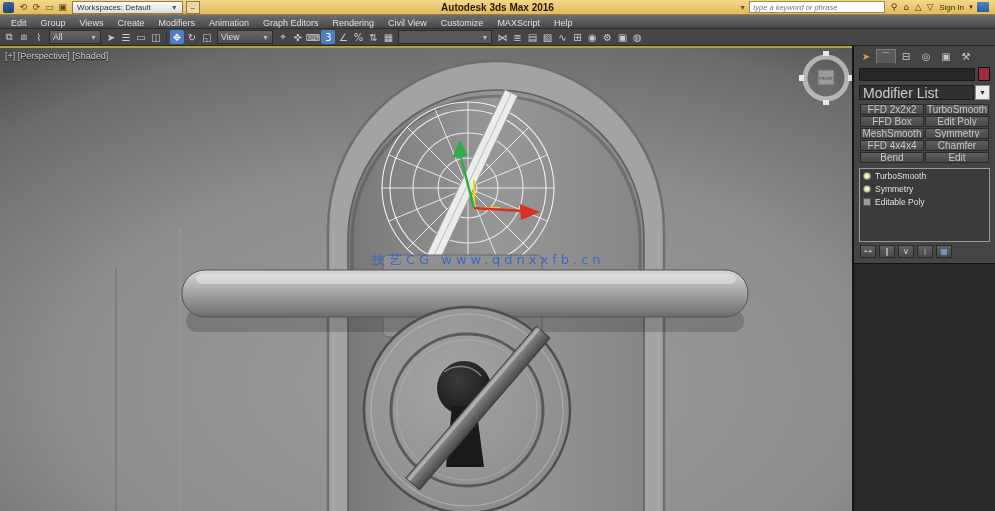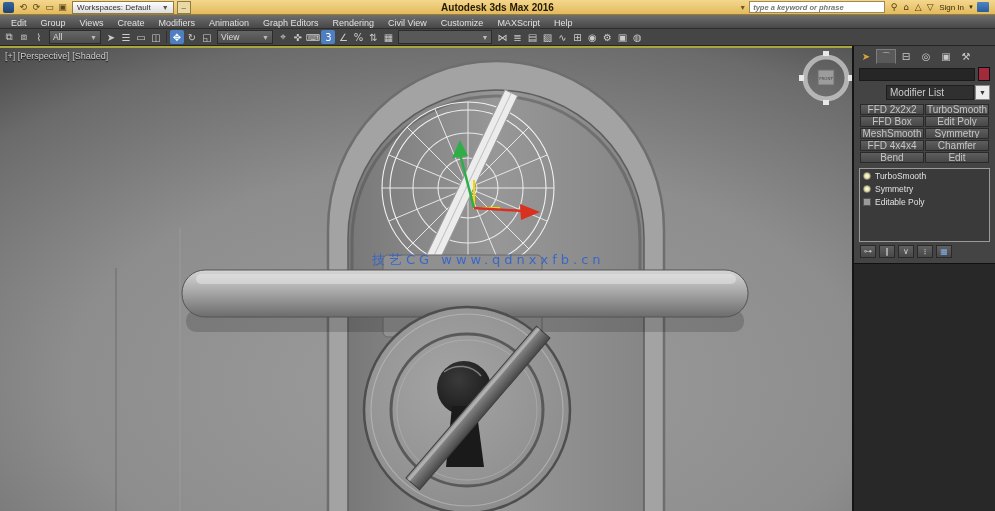--- a/index.html
+++ b/index.html
@@ -9,32 +9,32 @@
   
   .title-bar{height:14px;background:linear-gradient(#f4d78e,#e3ba5c);
     display:flex;align-items:center;position:relative;font-size:9px;color:#4a3a10;
     border-bottom:1px solid #9a7d32;}
   .qa-cluster{display:flex;align-items:center;gap:1px;padding-left:3px;}
   .qa-logo{width:11px;height:11px;background:linear-gradient(#35669f,#1d4473);
     border-radius:2px;margin-right:2px;}
   .qa-icon{width:13px;height:12px;display:flex;align-items:center;justify-content:center;
     color:#5a4717;font-size:9px;font-family:"DejaVu Sans",sans-serif;}
   .ws-dropdown{height:11px;background:linear-gradient(#fdfdfd,#dcdcdc);
-    border:1px solid #8e7b45;display:flex;align-items:center;gap:11px;
+    border:1px solid #8e7b45;display:flex;align-items:center;gap:20px;
     padding:0 4px;font-size:8px;color:#333;margin-left:2px;}
   .ws-dropdown .caret{font-size:7px;color:#555;}
   .qa-min{width:12px;height:11px;border:1px solid #8e7b45;background:#e9d9a4;
     display:flex;align-items:center;justify-content:center;font-size:8px;color:#444;margin-left:2px;}
   .win-title{position:absolute;left:0;right:0;text-align:center;font-weight:bold;
     font-size:10px;color:#231a04;pointer-events:none;}
   .title-right{margin-left:auto;display:flex;align-items:center;gap:3px;padding-right:6px;z-index:2;}
   .search-caret{font-size:7px;color:#6a5620;}
   .search-box{width:128px;height:10px;background:#fff;border:1px solid #9a8a55;
     font-size:7.5px;font-style:italic;color:#999;padding:0 3px;
-    font-family:"Liberation Sans",sans-serif;font-weight:bold;}
+    font-family:"Liberation Sans",sans-serif;}
   .t-icon{width:12px;height:11px;display:flex;align-items:center;justify-content:center;
     font-size:9px;color:#4a3a10;font-family:"DejaVu Sans",sans-serif;}
   .sign-in{font-size:8px;color:#3a2e0c;display:flex;align-items:center;gap:4px;}
   .t-key{width:12px;height:10px;background:linear-gradient(#4d84c4,#2a5d9e);border-radius:1px;}
 
   
   .menu-bar{height:13px;background:linear-gradient(#6e6e6e,#474747);
     display:flex;align-items:flex-end;padding:0 4px;border-bottom:1px solid #2d2d2d;}
   .menu-item{color:#e0e0e0;font-size:9px;padding:0 7px;white-space:nowrap;}
 
@@ -69,21 +69,21 @@
     color:#c9c9c9;font-size:10px;font-family:"DejaVu Sans",sans-serif;
     border:1px solid transparent;box-sizing:border-box;}
   .panel-tab.active{background:#595959;border-color:#7d7d7d;border-bottom-color:#444;}
   .panel-tab:first-child .glyph{color:#d9a33c;}
   .name-row{display:flex;align-items:center;gap:3px;padding:3px 5px 2px 5px;}
   .name-input{flex:1;height:11px;background:#262626;border:1px solid #1a1a1a;
     color:#ddd;font-size:8px;padding:0 2px;font-family:"Liberation Sans",sans-serif;}
   .color-swatch{width:12px;height:12px;border:1px solid #111;}
   .modlist-row{display:flex;align-items:center;gap:1px;padding:2px 5px;}
   .modlist-dd{flex:1;height:13px;background:#303030;border:1px solid #1d1d1d;
-    color:#cbcbcb;font-size:10px;display:flex;align-items:center;padding:0 3px;margin-left:27px;}
+    color:#cbcbcb;font-size:14px;display:flex;align-items:center;padding:0 3px;}
   .modlist-btn{width:13px;height:13px;background:#ececec;border:1px solid #888;
     display:flex;align-items:center;justify-content:center;font-size:7px;color:#333;}
   .mod-grid{display:grid;grid-template-columns:1fr 1fr;gap:1px;padding:2px 6px;}
   .mod-btn{height:11px;background:linear-gradient(#5e5e5e,#484848);border:1px solid #2a2a2a;
     color:#c5c5c5;font-size:10px;overflow:hidden;white-space:nowrap;
     display:flex;align-items:center;justify-content:center;
     font-family:"Liberation Sans",sans-serif;padding:0;}
   .stack-box{margin:3px 5px 0 5px;height:72px;background:#3a3a3a;border:1px solid #9a9a9a;
     overflow:hidden;}
   .stack-item{display:flex;align-items:center;gap:4px;height:13px;padding:0 3px;color:#e2e2e2;

